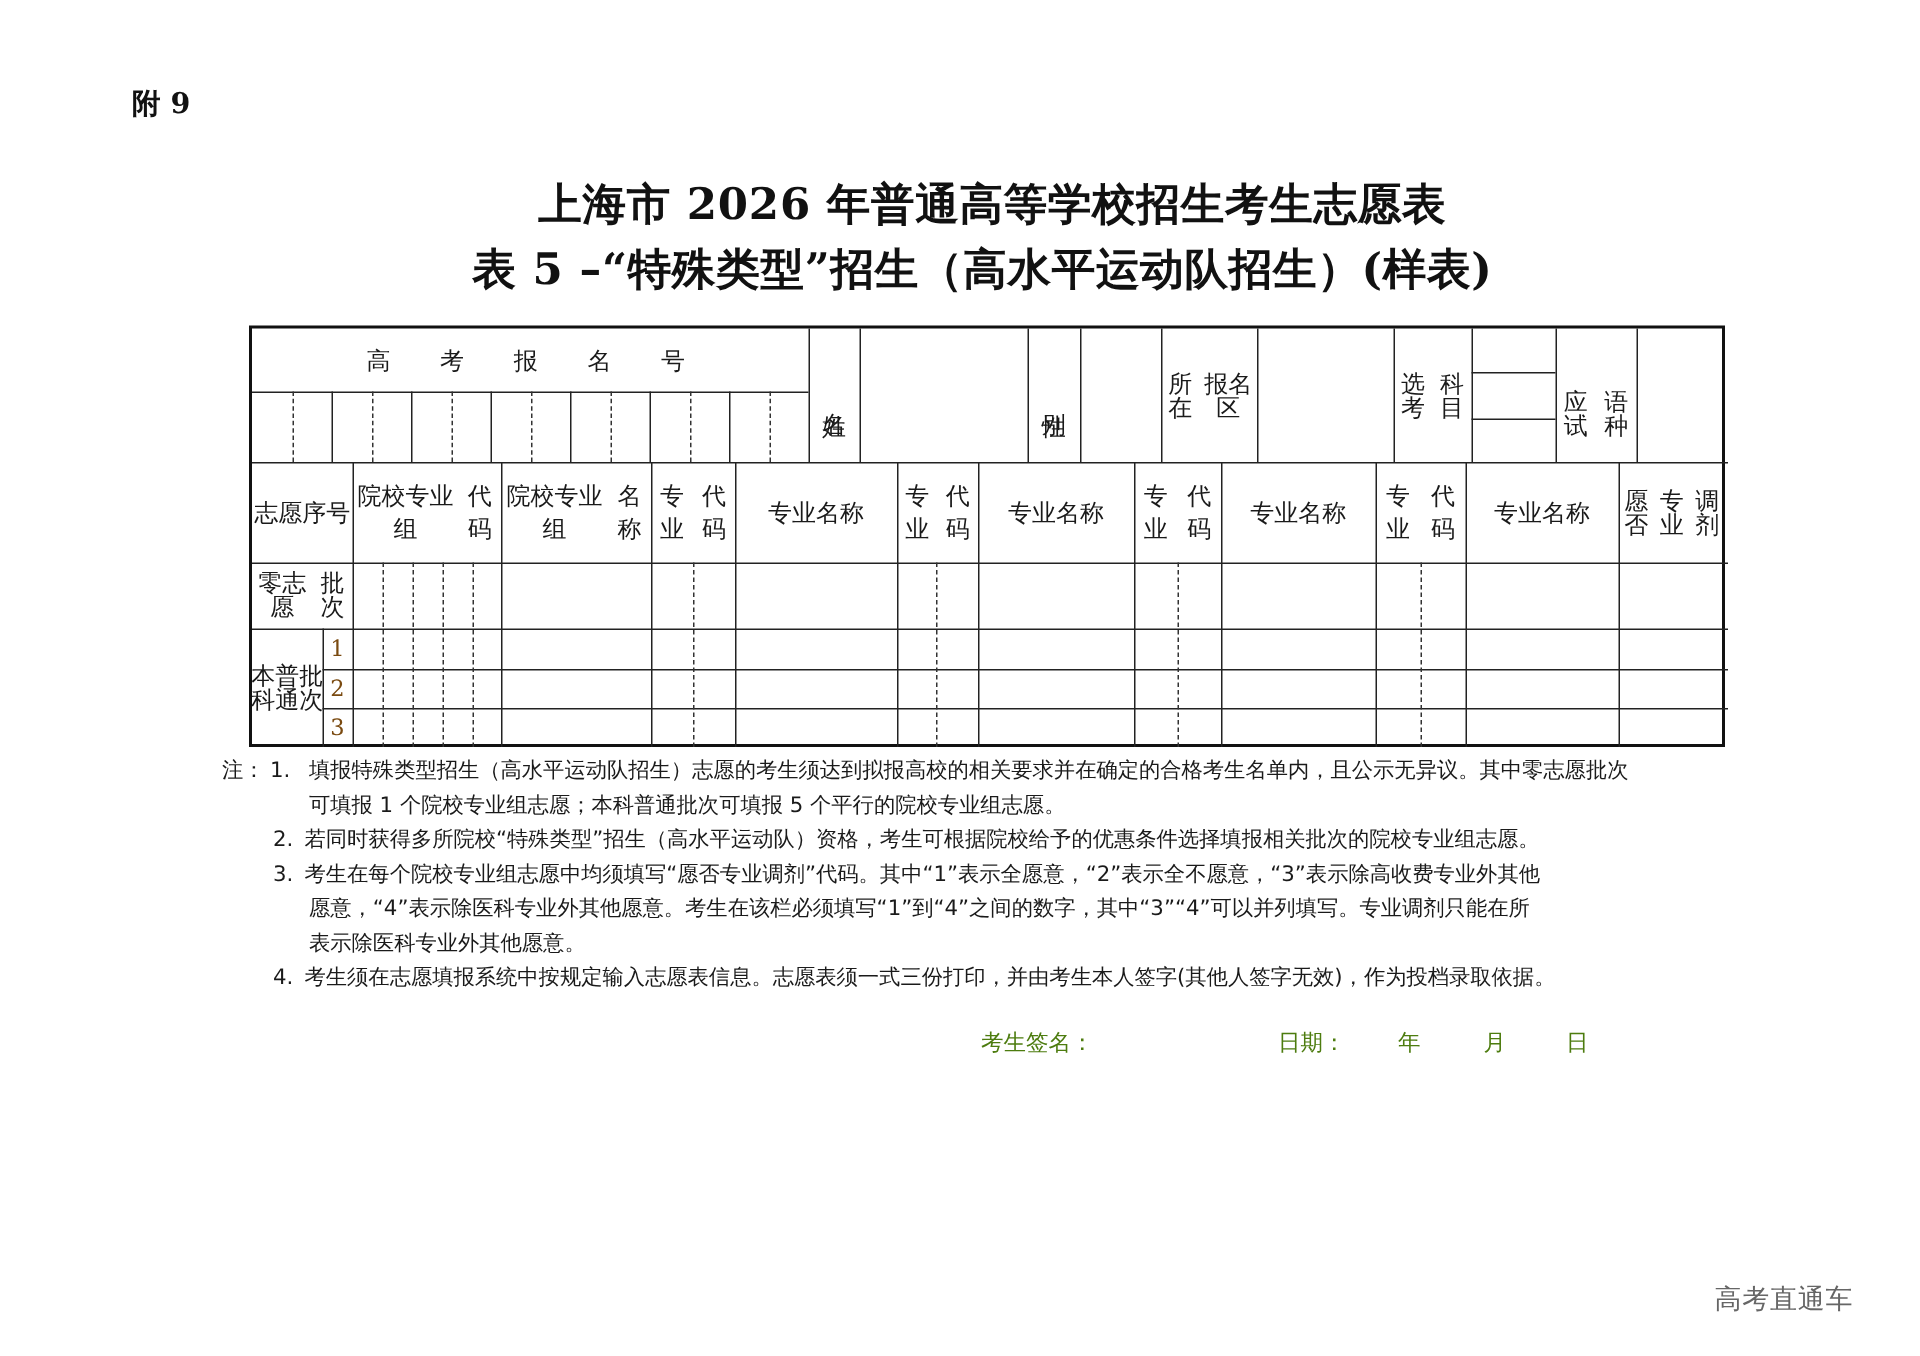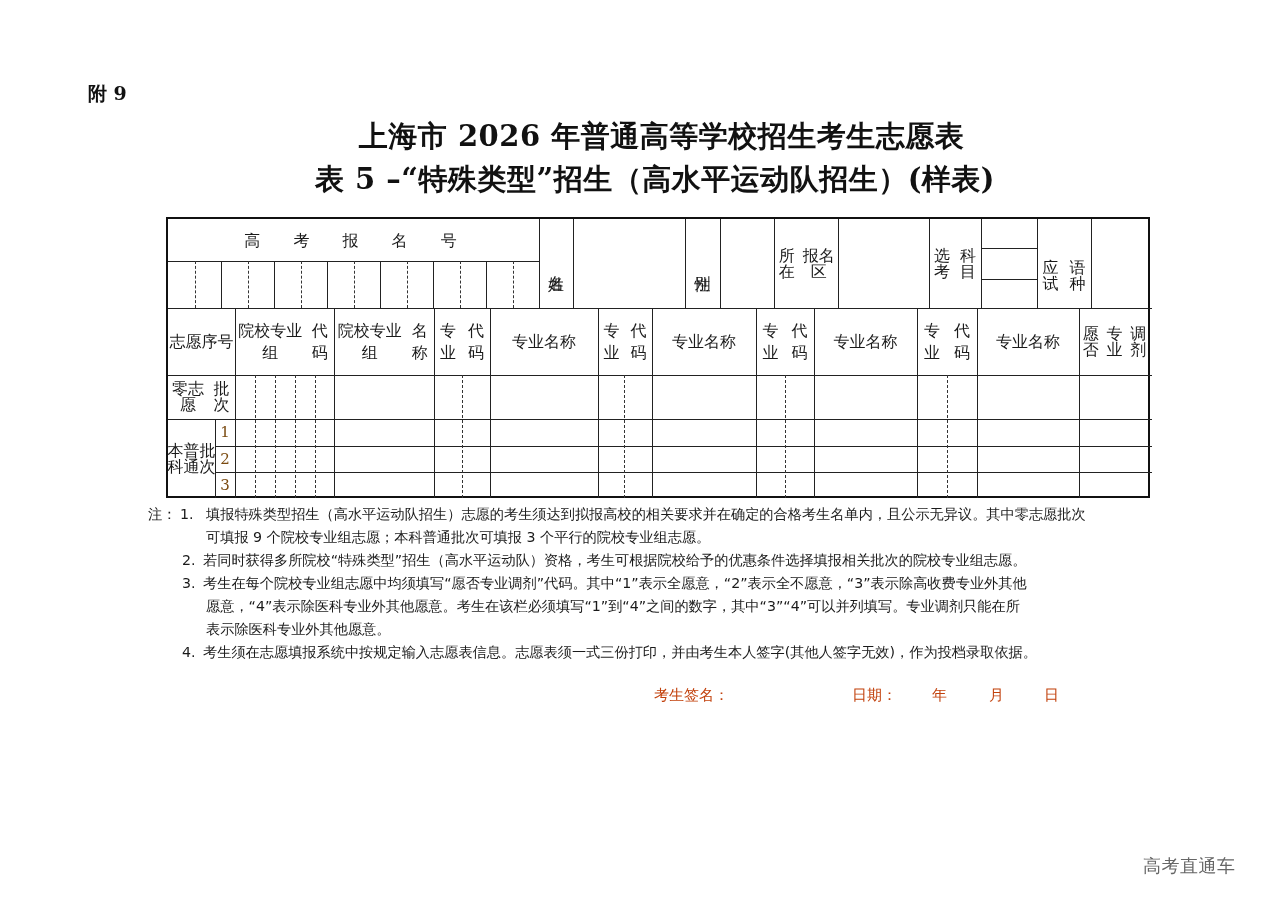--- a/index.html
+++ b/index.html
@@ -2,21 +2,21 @@
 <html><head>
 <meta charset="utf-8">
 <style>
   html, body { margin:0; padding:0; }
   body {
     width:1280px; height:904px; background:#ffffff; position:relative; overflow:hidden;
     font-family:"DejaVu Sans", sans-serif; color:#111;
   }
   .abs { position:absolute; }
   .appendix {
-    left:88px; top:81px; font-family:"DejaVu Serif", serif; font-weight:bold; font-size:19px;
+    left:88px; top:56px; font-family:"DejaVu Serif", serif; font-weight:bold; font-size:19px;
   }
   .title {
     left:0; width:1280px; text-align:center; font-family:"DejaVu Serif", serif; font-weight:bold;
     font-size:29px; letter-spacing:0.5px; white-space:nowrap;
   }
   .t1 { top:117px; padding-left:43px; box-sizing:border-box; }
   .t2 { top:160px; padding-left:30px; box-sizing:border-box; }
 
   
   .frame {
@@ -27,21 +27,21 @@
   .vd { position:absolute; width:0; border-left:1px dashed #333; }
   .cell-text {
     position:absolute; display:flex; align-items:center; justify-content:center; text-align:center;
     font-size:16px; line-height:17px; color:#1a1a1a;
   }
   .vert { flex-direction:row; line-height:16px; }
   .num { font-family:"DejaVu Serif", serif; color:#7a4a10; font-size:15px; }
   .input-cell { position:absolute; }
   .notes { left:148px; top:503px; font-size:14.2px; line-height:23px; color:#1a1a1a; width:1060px; }
   .note-line { position:absolute; white-space:nowrap; }
-  .sig { top:686px; font-size:15px; color:#c2410c; }
+  .sig { top:686px; font-size:15px; color:#4d7c0f; }
   .watermark { left:1143px; top:854px; font-size:18px; color:#666; letter-spacing:0.5px; }
 </style>
 </head>
 <body>
 
 <div class="abs appendix">附 9</div>
 
 <div class="abs title t1">上海市 2026 年普通高等学校招生考生志愿表</div>
 <div class="abs title t2">表 5 –“特殊类型”招生（高水平运动队招生）(样表)</div>
 
@@ -201,21 +201,21 @@
   <div class="input-cell" style="left:67px; top:200px; width:915px; height:27px;"></div>
   <div class="input-cell" style="left:67px; top:227px; width:915px; height:26px;"></div>
   <div class="input-cell" style="left:67px; top:253px; width:915px; height:26px;"></div>
 </div>
 
 <div class="abs notes">
   <div class="note-line" style="left:0; top:0;">注：</div>
 
   <div class="note-line" style="left:32px; top:0;">1.</div>
   <div class="note-line" style="left:58px; top:0;">填报特殊类型招生（高水平运动队招生）志愿的考生须达到拟报高校的相关要求并在确定的合格考生名单内，且公示无异议。其中零志愿批次</div>
-  <div class="note-line" style="left:58px; top:23px;">可填报 9 个院校专业组志愿；本科普通批次可填报 3 个平行的院校专业组志愿。</div>
+  <div class="note-line" style="left:58px; top:23px;">可填报 1 个院校专业组志愿；本科普通批次可填报 5 个平行的院校专业组志愿。</div>
 
   <div class="note-line" style="left:34px; top:46px;">2.</div>
   <div class="note-line" style="left:55px; top:46px;">若同时获得多所院校“特殊类型”招生（高水平运动队）资格，考生可根据院校给予的优惠条件选择填报相关批次的院校专业组志愿。</div>
 
   <div class="note-line" style="left:34px; top:69px;">3.</div>
   <div class="note-line" style="left:55px; top:69px;">考生在每个院校专业组志愿中均须填写“愿否专业调剂”代码。其中“1”表示全愿意，“2”表示全不愿意，“3”表示除高收费专业外其他</div>
   <div class="note-line" style="left:58px; top:92px;">愿意，“4”表示除医科专业外其他愿意。考生在该栏必须填写“1”到“4”之间的数字，其中“3”“4”可以并列填写。专业调剂只能在所</div>
   <div class="note-line" style="left:58px; top:115px;">表示除医科专业外其他愿意。</div>
 
   <div class="note-line" style="left:34px; top:138px;">4.</div>

